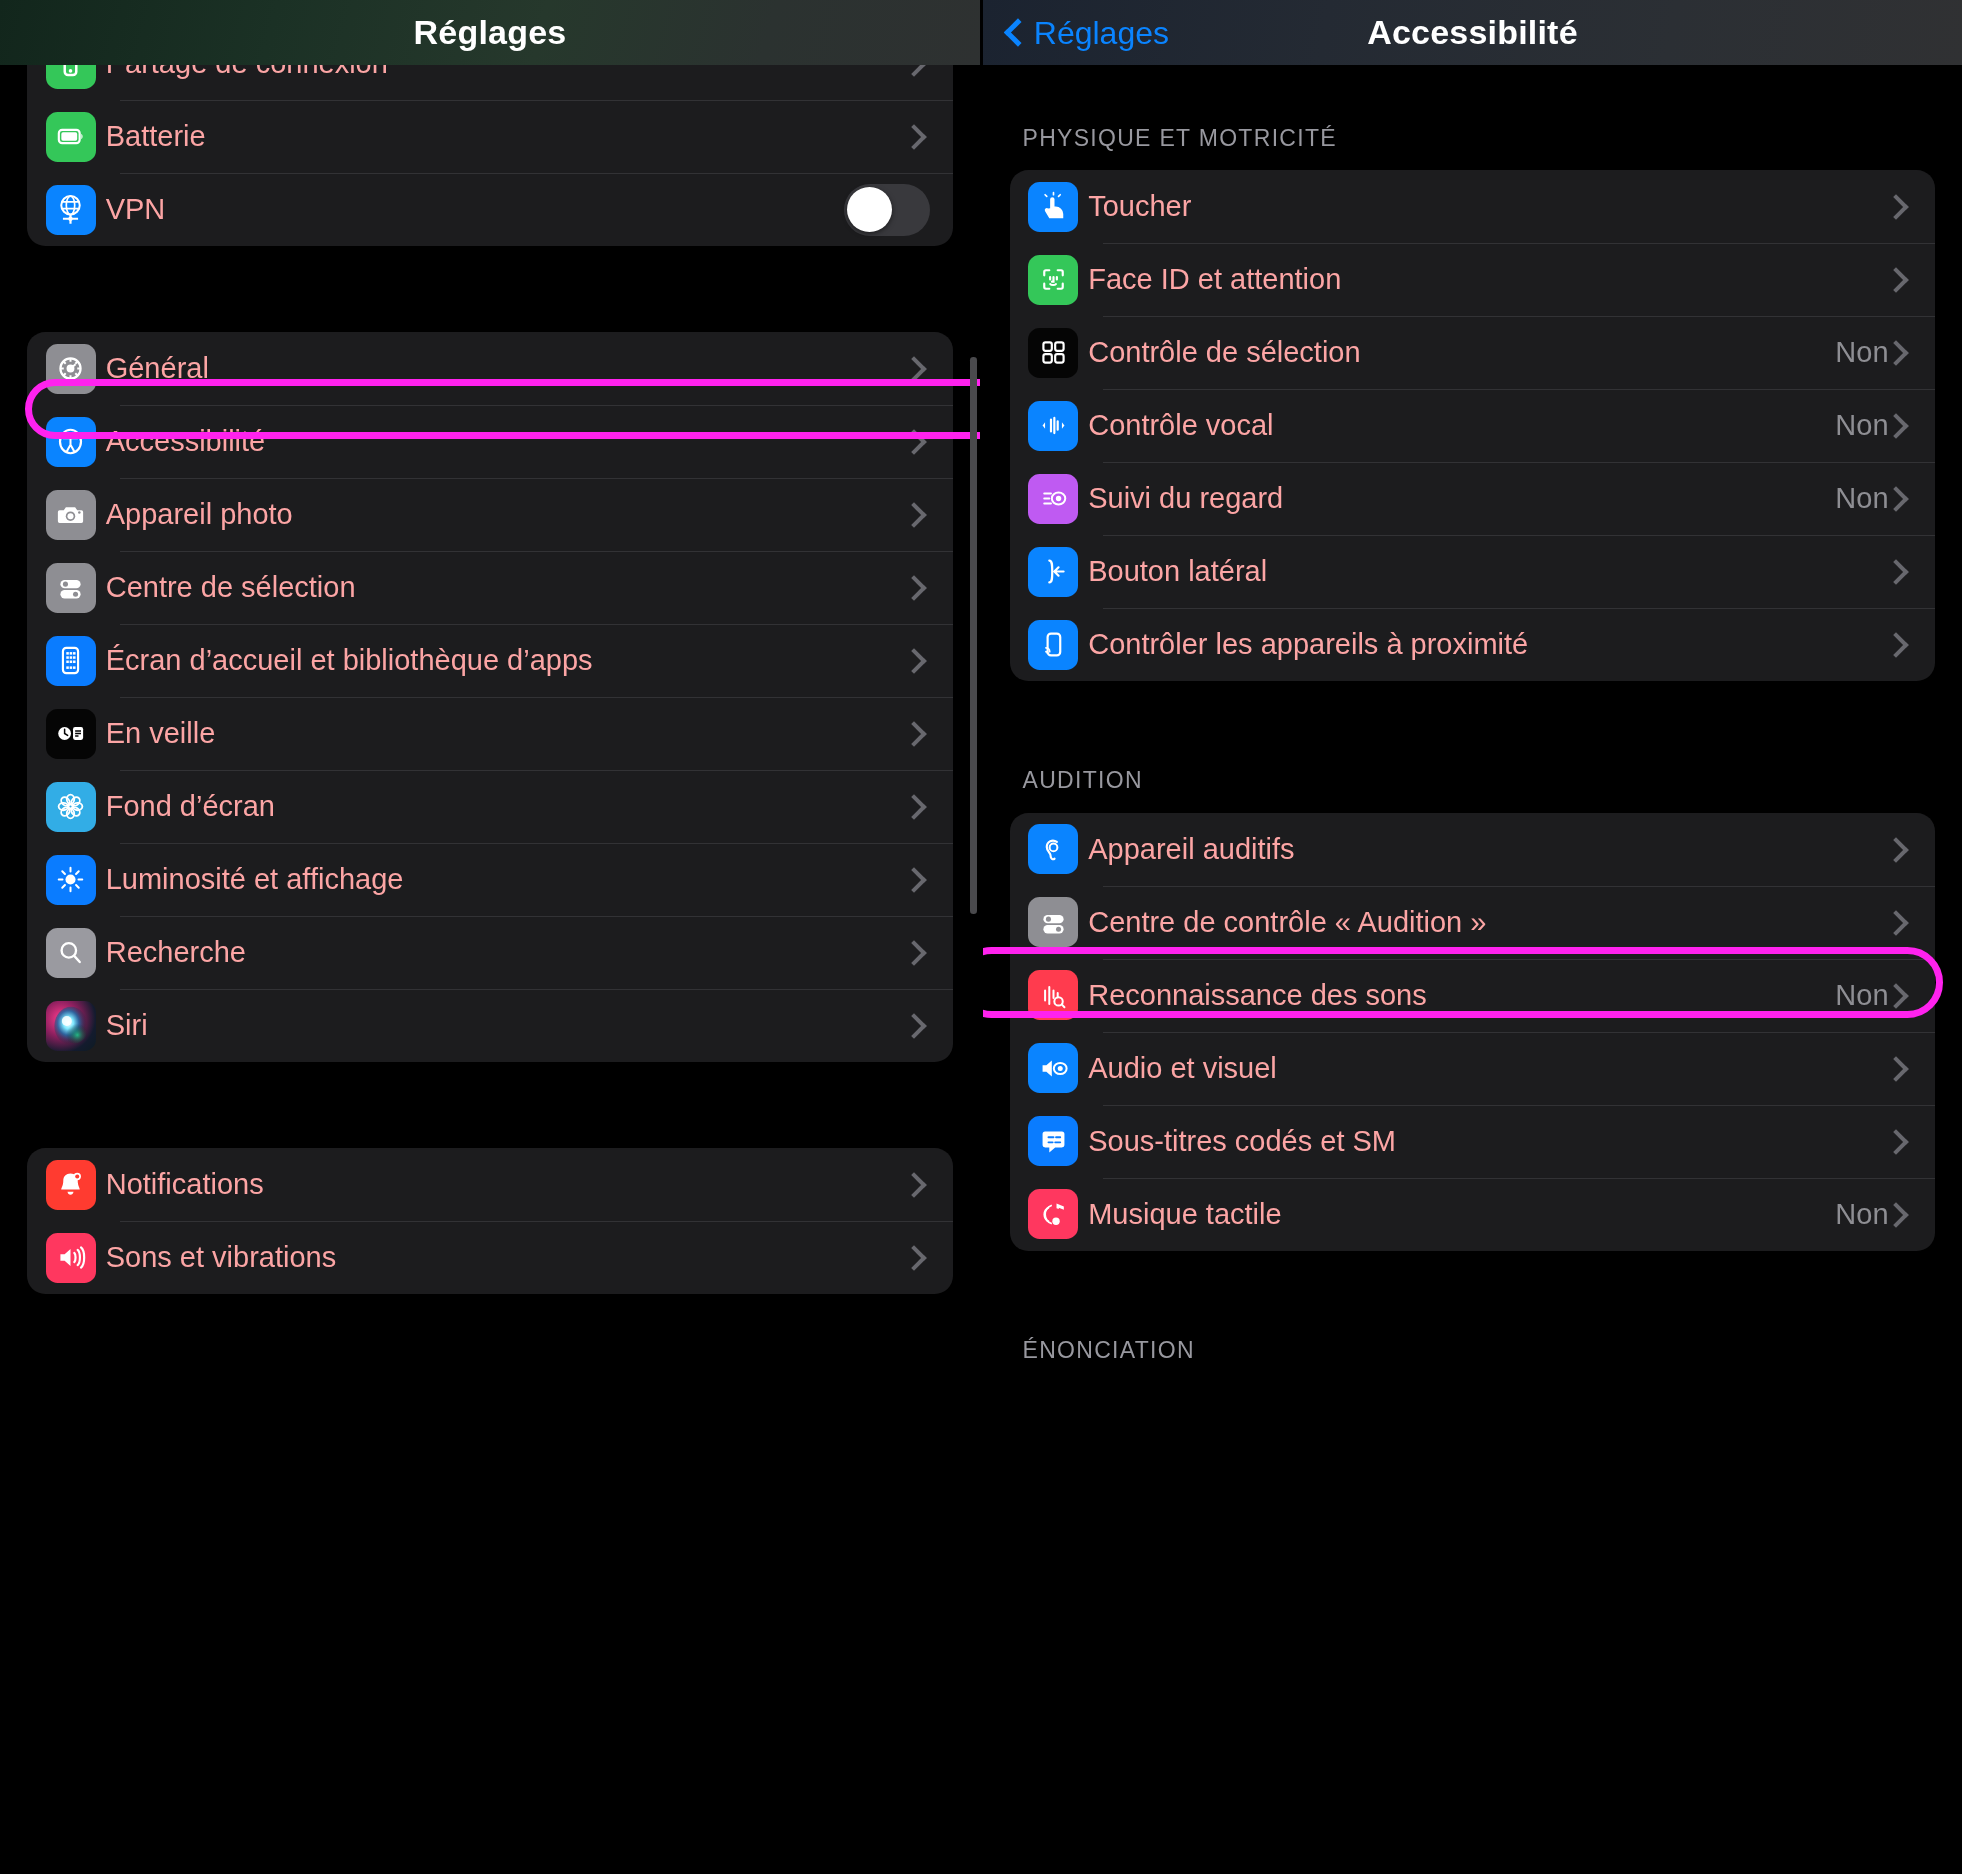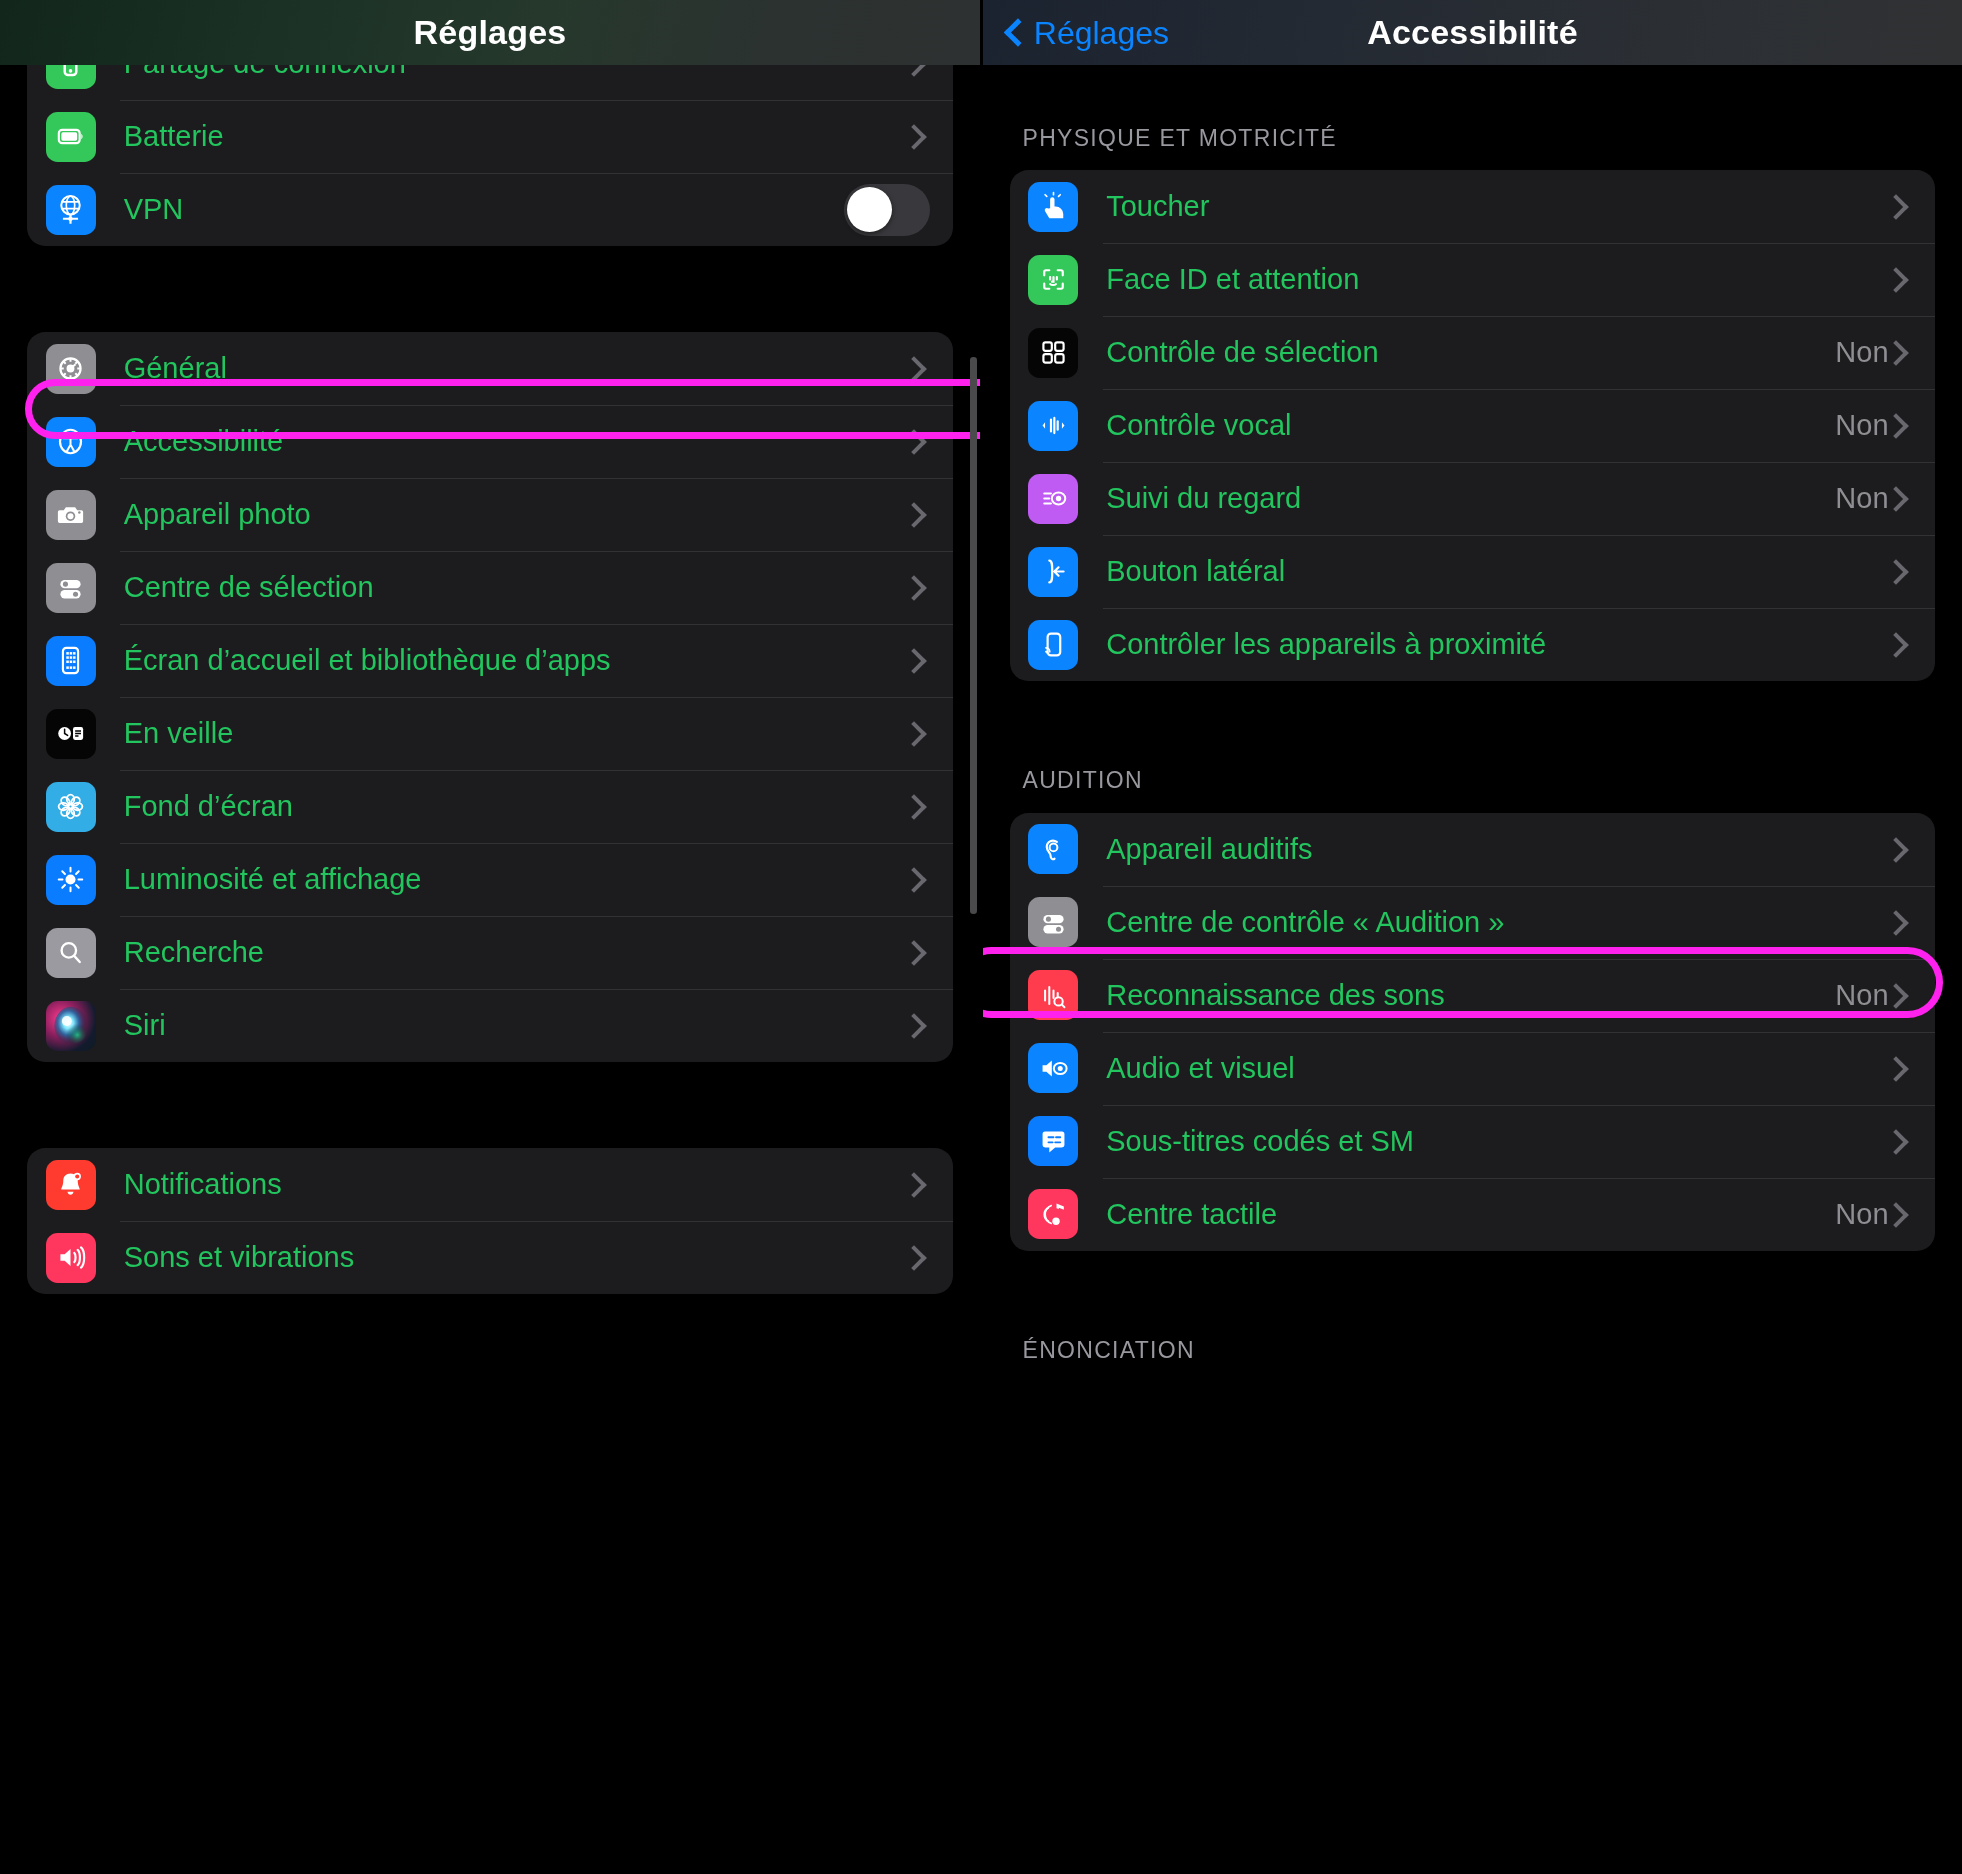--- a/index.html
+++ b/index.html
@@ -82,21 +82,21 @@
     height: 0.8px; background: #323235;
   }
   .ico {
     width: 50px; height: 50px; border-radius: 11.6px;
     flex: 0 0 50px;
     display: flex; align-items: center; justify-content: center;
     overflow: hidden;
   }
   .ico svg { display: block; }
   .row-label {
-    margin-left: 28px; color: #22c55e; font-size: 29px;
+    margin-left: 10px; color: #fca5a5; font-size: 29px;
     white-space: nowrap; flex: 1 1 auto;
   }
   .row-value {
     color: #8e8e93; font-size: 29px; margin-right: 0;
     white-space: nowrap;
   }
   .chev {
     width: 25px; flex: 0 0 25px; margin-right: 21.6px;
     position: relative; height: 25px;
   }
@@ -596,21 +596,21 @@
                 <g fill="none" stroke="#fff" stroke-width="2.2">
                   <path d="M20 11c-5 2-8 5.6-8 11s3 9 8 11"></path>
                   <path d="M16.5 13.5c-3.4 1.8-5.4 4.8-5.4 8.5s2 6.7 5.4 8.5"></path>
                 </g>
                 <g fill="#fff">
                   <circle cx="25" cy="30" r="4.4"></circle>
                   <path d="M28.3 30V14l6 2.4v-4L25.6 9v5.6l2.7 1z"></path>
                 </g>
               </svg>
           </div>
-          <div class="row-label">Centre tactile</div>
+          <div class="row-label">Musique tactile</div>
           <div class="row-value">Non</div>
           <div class="chev"></div>
         </div>
       </div>
 
       <div class="spacer-lg"></div>
       <div class="group-header">ÉNONCIATION</div>
     </div>
 
     <div class="hl-ring" style="left:-26.6px; top:947px; width:987px; height:71px;"></div>

